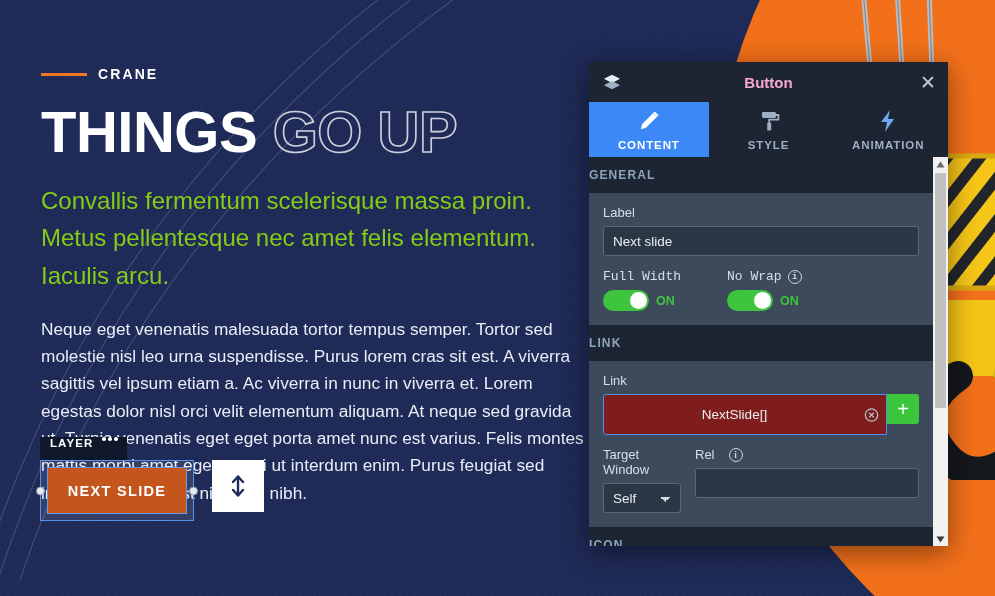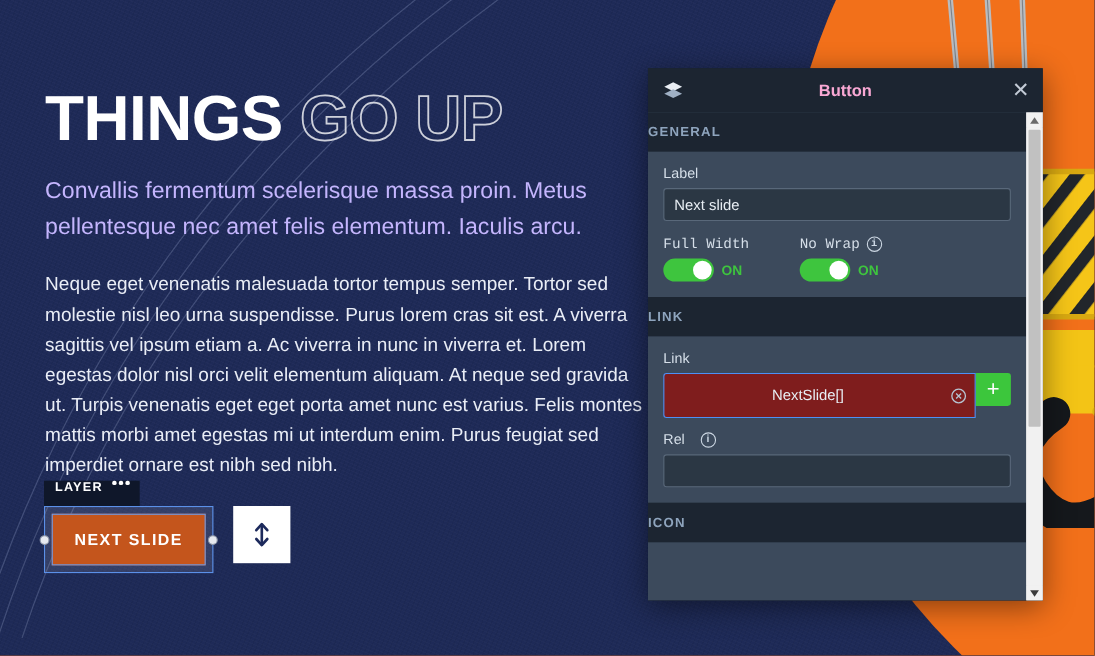--- a/index.html
+++ b/index.html
@@ -54,21 +54,21 @@
     font-size:58px; line-height:1.02; font-weight:bold;
     letter-spacing:-0.5px; white-space:nowrap;
   }
   h1 .solid { color:#ffffff; }
   h1 .outline {
     color:transparent;
     -webkit-text-stroke:1.6px rgba(255,255,255,.78);
   }
   .lead {
     margin-top:21px;
-    color:#c4b5fd; font-size:21px; line-height:1.55;
+    color:#84cc16; font-size:24px; line-height:1.55;
     width:500px;
   }
   .body-copy {
     margin-top:22px;
     color:#e9edf6; font-size:17.3px; line-height:1.58;
     width:548px;
   }
 
   
   #widget-row {
@@ -299,20 +299,24 @@
     <circle cx="36" cy="95" r="5" fill="#c39a10"></circle>
 
     <path d="M58 150 h72 v34 h-72 z" fill="#f3c416"></path>
     <path d="M66 182 q-10 28 16 44 h46 q26 -16 16 -44 z" fill="#f3c416"></path>
 
     <path d="M78 226 q-44 30 -20 70 q26 40 66 18 q34 -20 22 -60" fill="none" stroke="#15181c" stroke-width="30" stroke-linecap="round"></path>
     <circle cx="118" cy="224" r="5" fill="#ddb412"></circle>
   </svg>
 
   <div id="content">
+    <div class="eyebrow">
+      <span class="eyebrow-rule"></span>
+      <span class="eyebrow-text">CRANE</span>
+    </div>
 
     <h1>
       <span class="solid">THINGS </span><span class="outline">GO UP</span>
     </h1>
 
     <p class="lead">Convallis fermentum scelerisque massa proin. Metus pellentesque nec amet felis elementum. Iaculis arcu.</p>
     <p class="body-copy">Neque eget venenatis malesuada tortor tempus semper. Tortor sed molestie nisl leo urna suspendisse. Purus lorem cras sit est. A viverra sagittis vel ipsum etiam a. Ac viverra in nunc in viverra et. Lorem egestas dolor nisl orci velit elementum aliquam. At neque sed gravida ut. Turpis venenatis eget eget porta amet nunc est varius. Felis montes mattis morbi amet egestas mi ut interdum enim. Purus feugiat sed imperdiet ornare est nibh sed nibh.</p>
   </div>
 
   <div id="widget-row">
@@ -348,20 +352,43 @@
 
   <div id="panel-header">
     <svg id="layers-icon" viewBox="0 0 20 20">
       <polygon points="10,2 19,6.5 10,11 1,6.5" fill="#e9eef4"></polygon>
       <polygon points="10,9 19,13.5 10,18 1,13.5" fill="#9fb0c4"></polygon>
     </svg>
     <div id="panel-title">Button</div>
     <div id="panel-close">✕</div>
   </div>
 
+  <div id="tabs">
+    <div class="tab active">
+      <svg width="26" height="26" viewBox="0 0 26 26">
+        <path d="M18.8 3.4 l3.8 3.8 -12.6 12.6 -5.2 1.4 1.4 -5.2 z" fill="#ffffff"></path>
+        <path d="M17.2 5 l3.8 3.8" stroke="#cfe0fb" stroke-width="1.6"></path>
+      </svg>
+      <span class="tab-label">CONTENT</span>
+    </div>
+    <div class="tab">
+      <svg width="26" height="26" viewBox="0 0 26 26">
+        <rect x="6" y="4" width="14" height="6" rx="1.4" fill="#9fb0c4"></rect>
+        <path d="M20 7 h2.4 v4.6 h-9.2 v3.4" fill="none" stroke="#9fb0c4" stroke-width="1.8"></path>
+        <rect x="11.2" y="14.6" width="4" height="8" rx="1.2" fill="#9fb0c4"></rect>
+      </svg>
+      <span class="tab-label">STYLE</span>
+    </div>
+    <div class="tab">
+      <svg width="26" height="26" viewBox="0 0 26 26">
+        <polygon points="15,2 6,14 12,14 10,24 19,11 13,11" fill="#6fa8ef"></polygon>
+      </svg>
+      <span class="tab-label">ANIMATION</span>
+    </div>
+  </div>
 
   <div id="panel-body">
     <div id="panel-scroll">
 
       <div class="section-head">GENERAL</div>
       <div class="section-body">
         <div class="field-label">Label</div>
         <input class="text-input" type="text" value="Next slide" style="">
 
         <div class="toggle-row">
@@ -400,20 +427,26 @@
             <input id="link-input" type="text" value="NextSlide[]" style="">
             <svg id="link-clear" viewBox="0 0 16 16">
               <circle cx="8" cy="8" r="6.6" fill="none" stroke="#b6c2d0" stroke-width="1.3"></circle>
               <path d="M5.6 5.6 L10.4 10.4 M10.4 5.6 L5.6 10.4" stroke="#b6c2d0" stroke-width="1.3"></path>
             </svg>
           </div>
           <button id="link-add">+</button>
         </div>
 
         <div class="dual-row">
+          <div class="dual-col-sm">
+            <div class="field-label">Target Window</div>
+            <select class="select-box">
+              <option>Self</option>
+            </select>
+          </div>
           <div class="dual-col-lg">
             <div class="field-label" style="display:flex;align-items:center;gap:14px;">
               <span>Rel</span>
               <i class="info-i">i</i>
             </div>
             <input class="text-input" type="text" value="" style="">
           </div>
         </div>
       </div>
 

